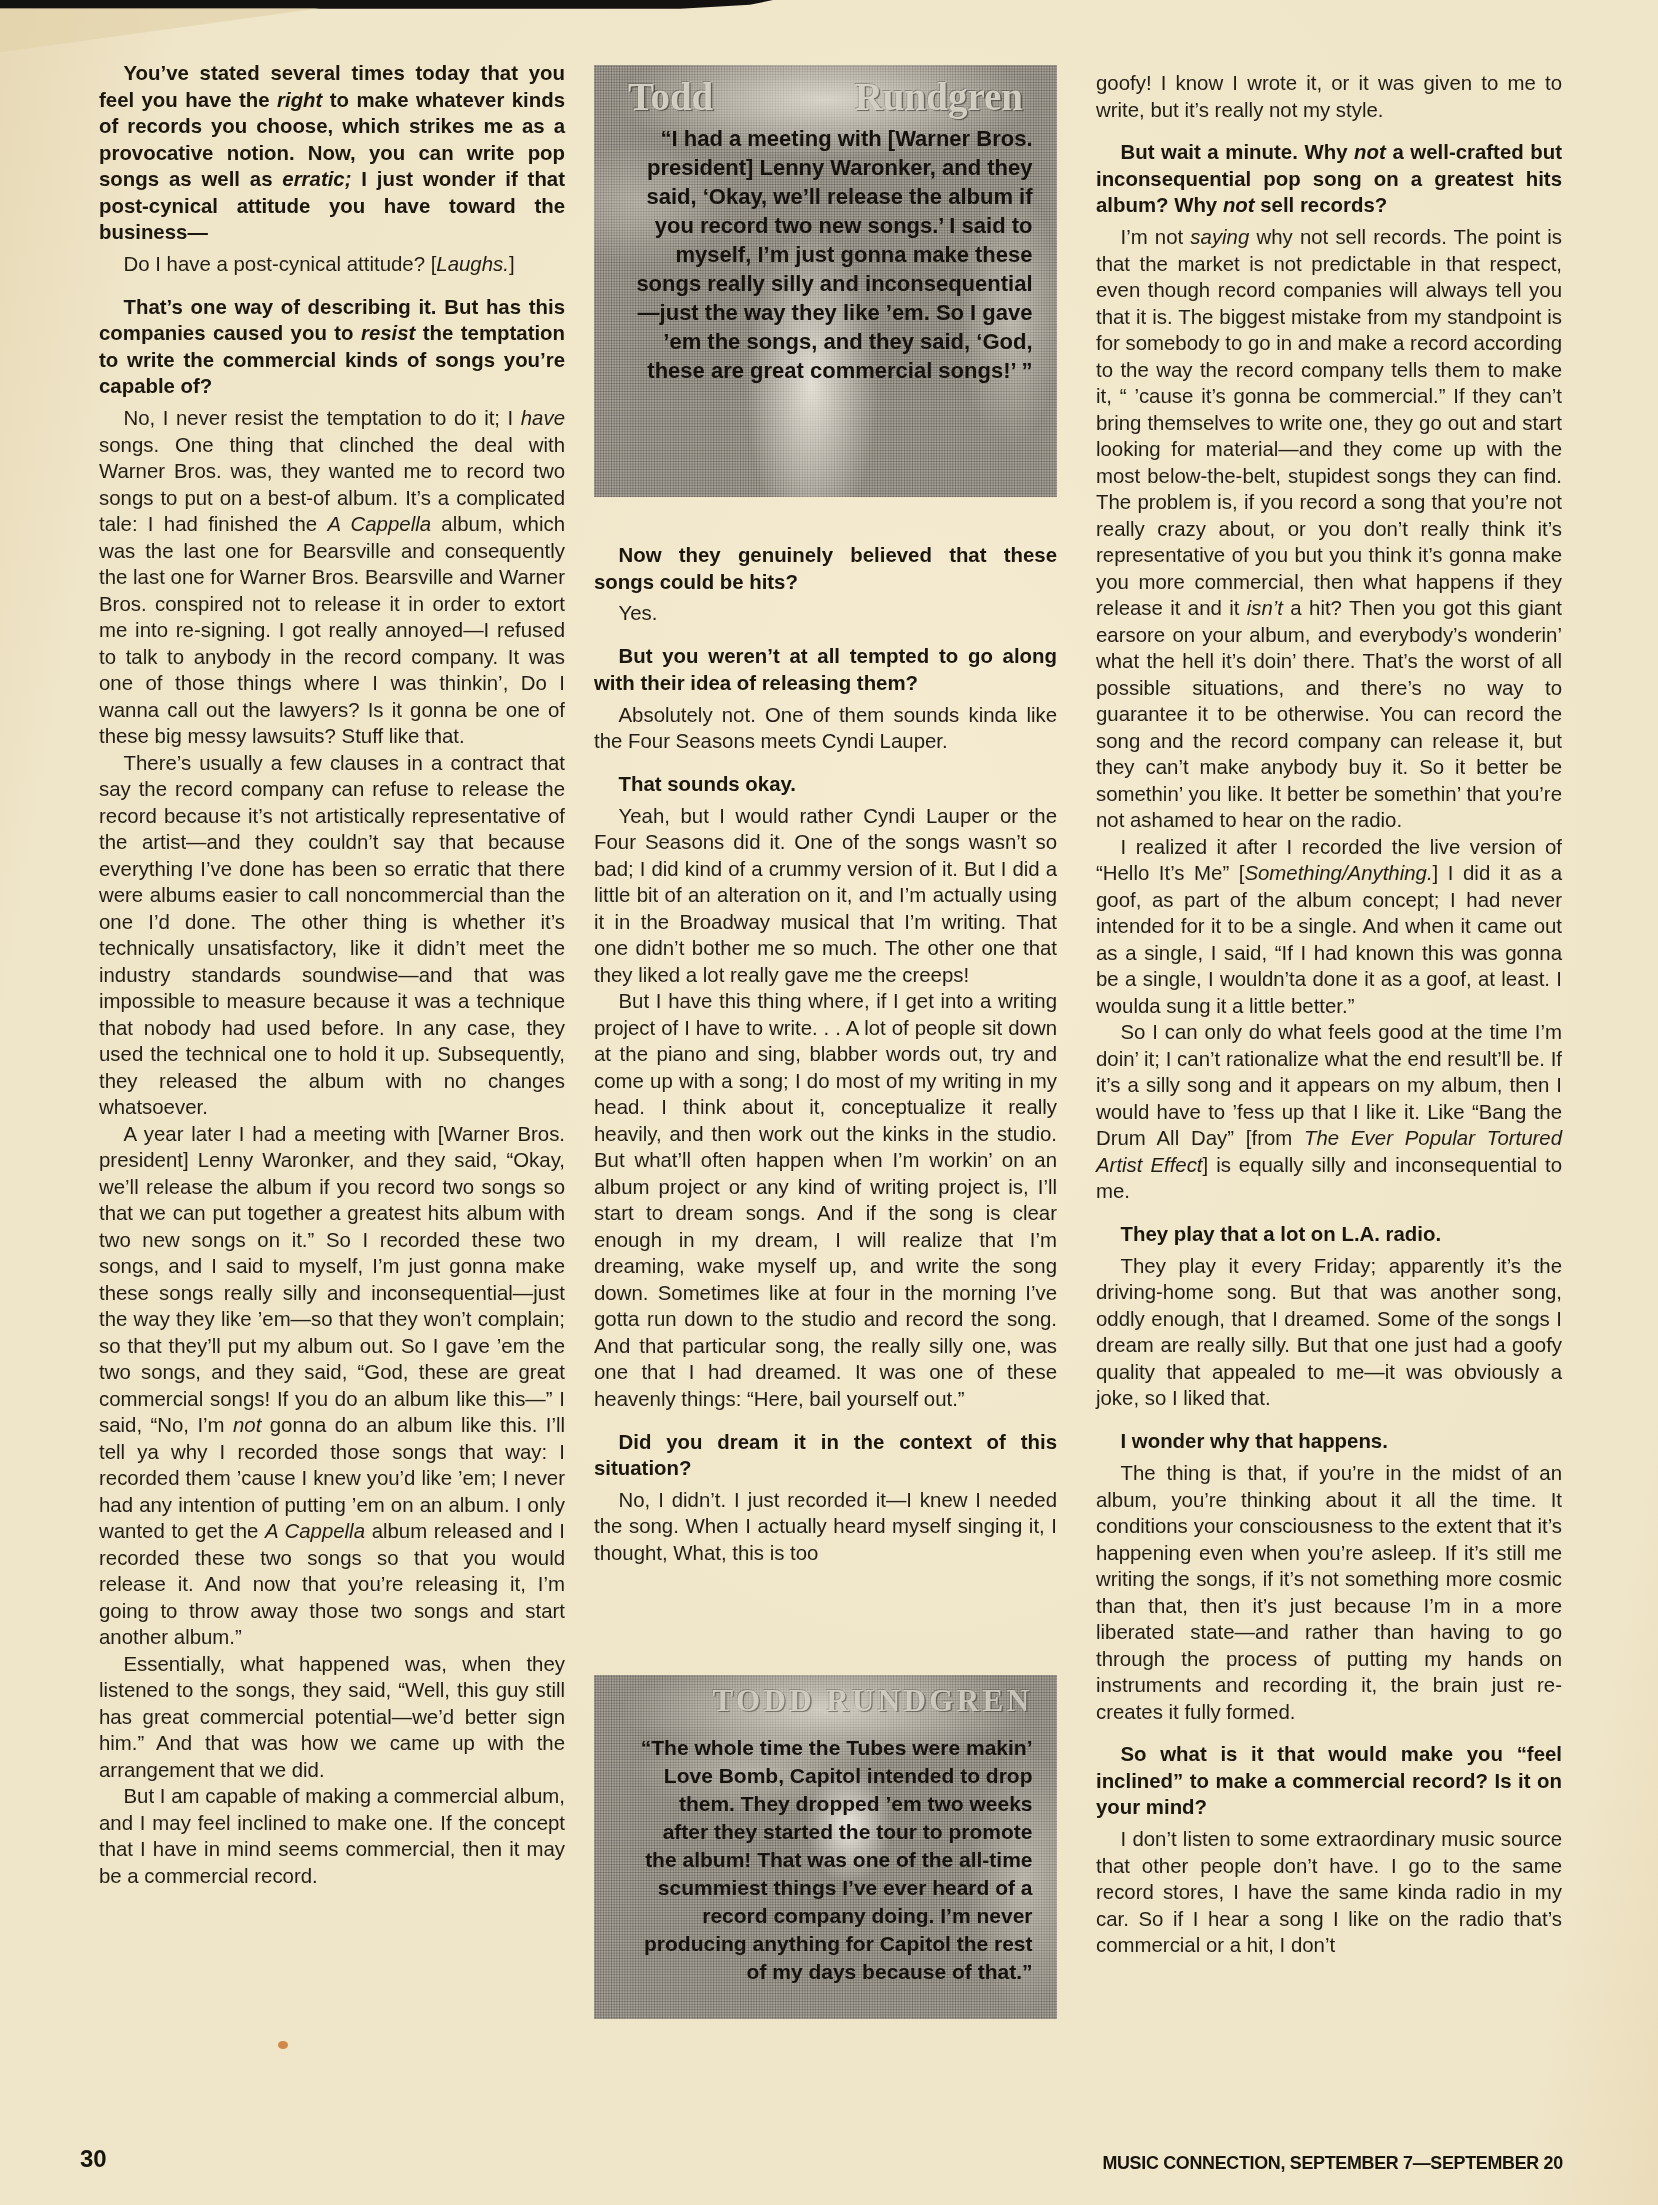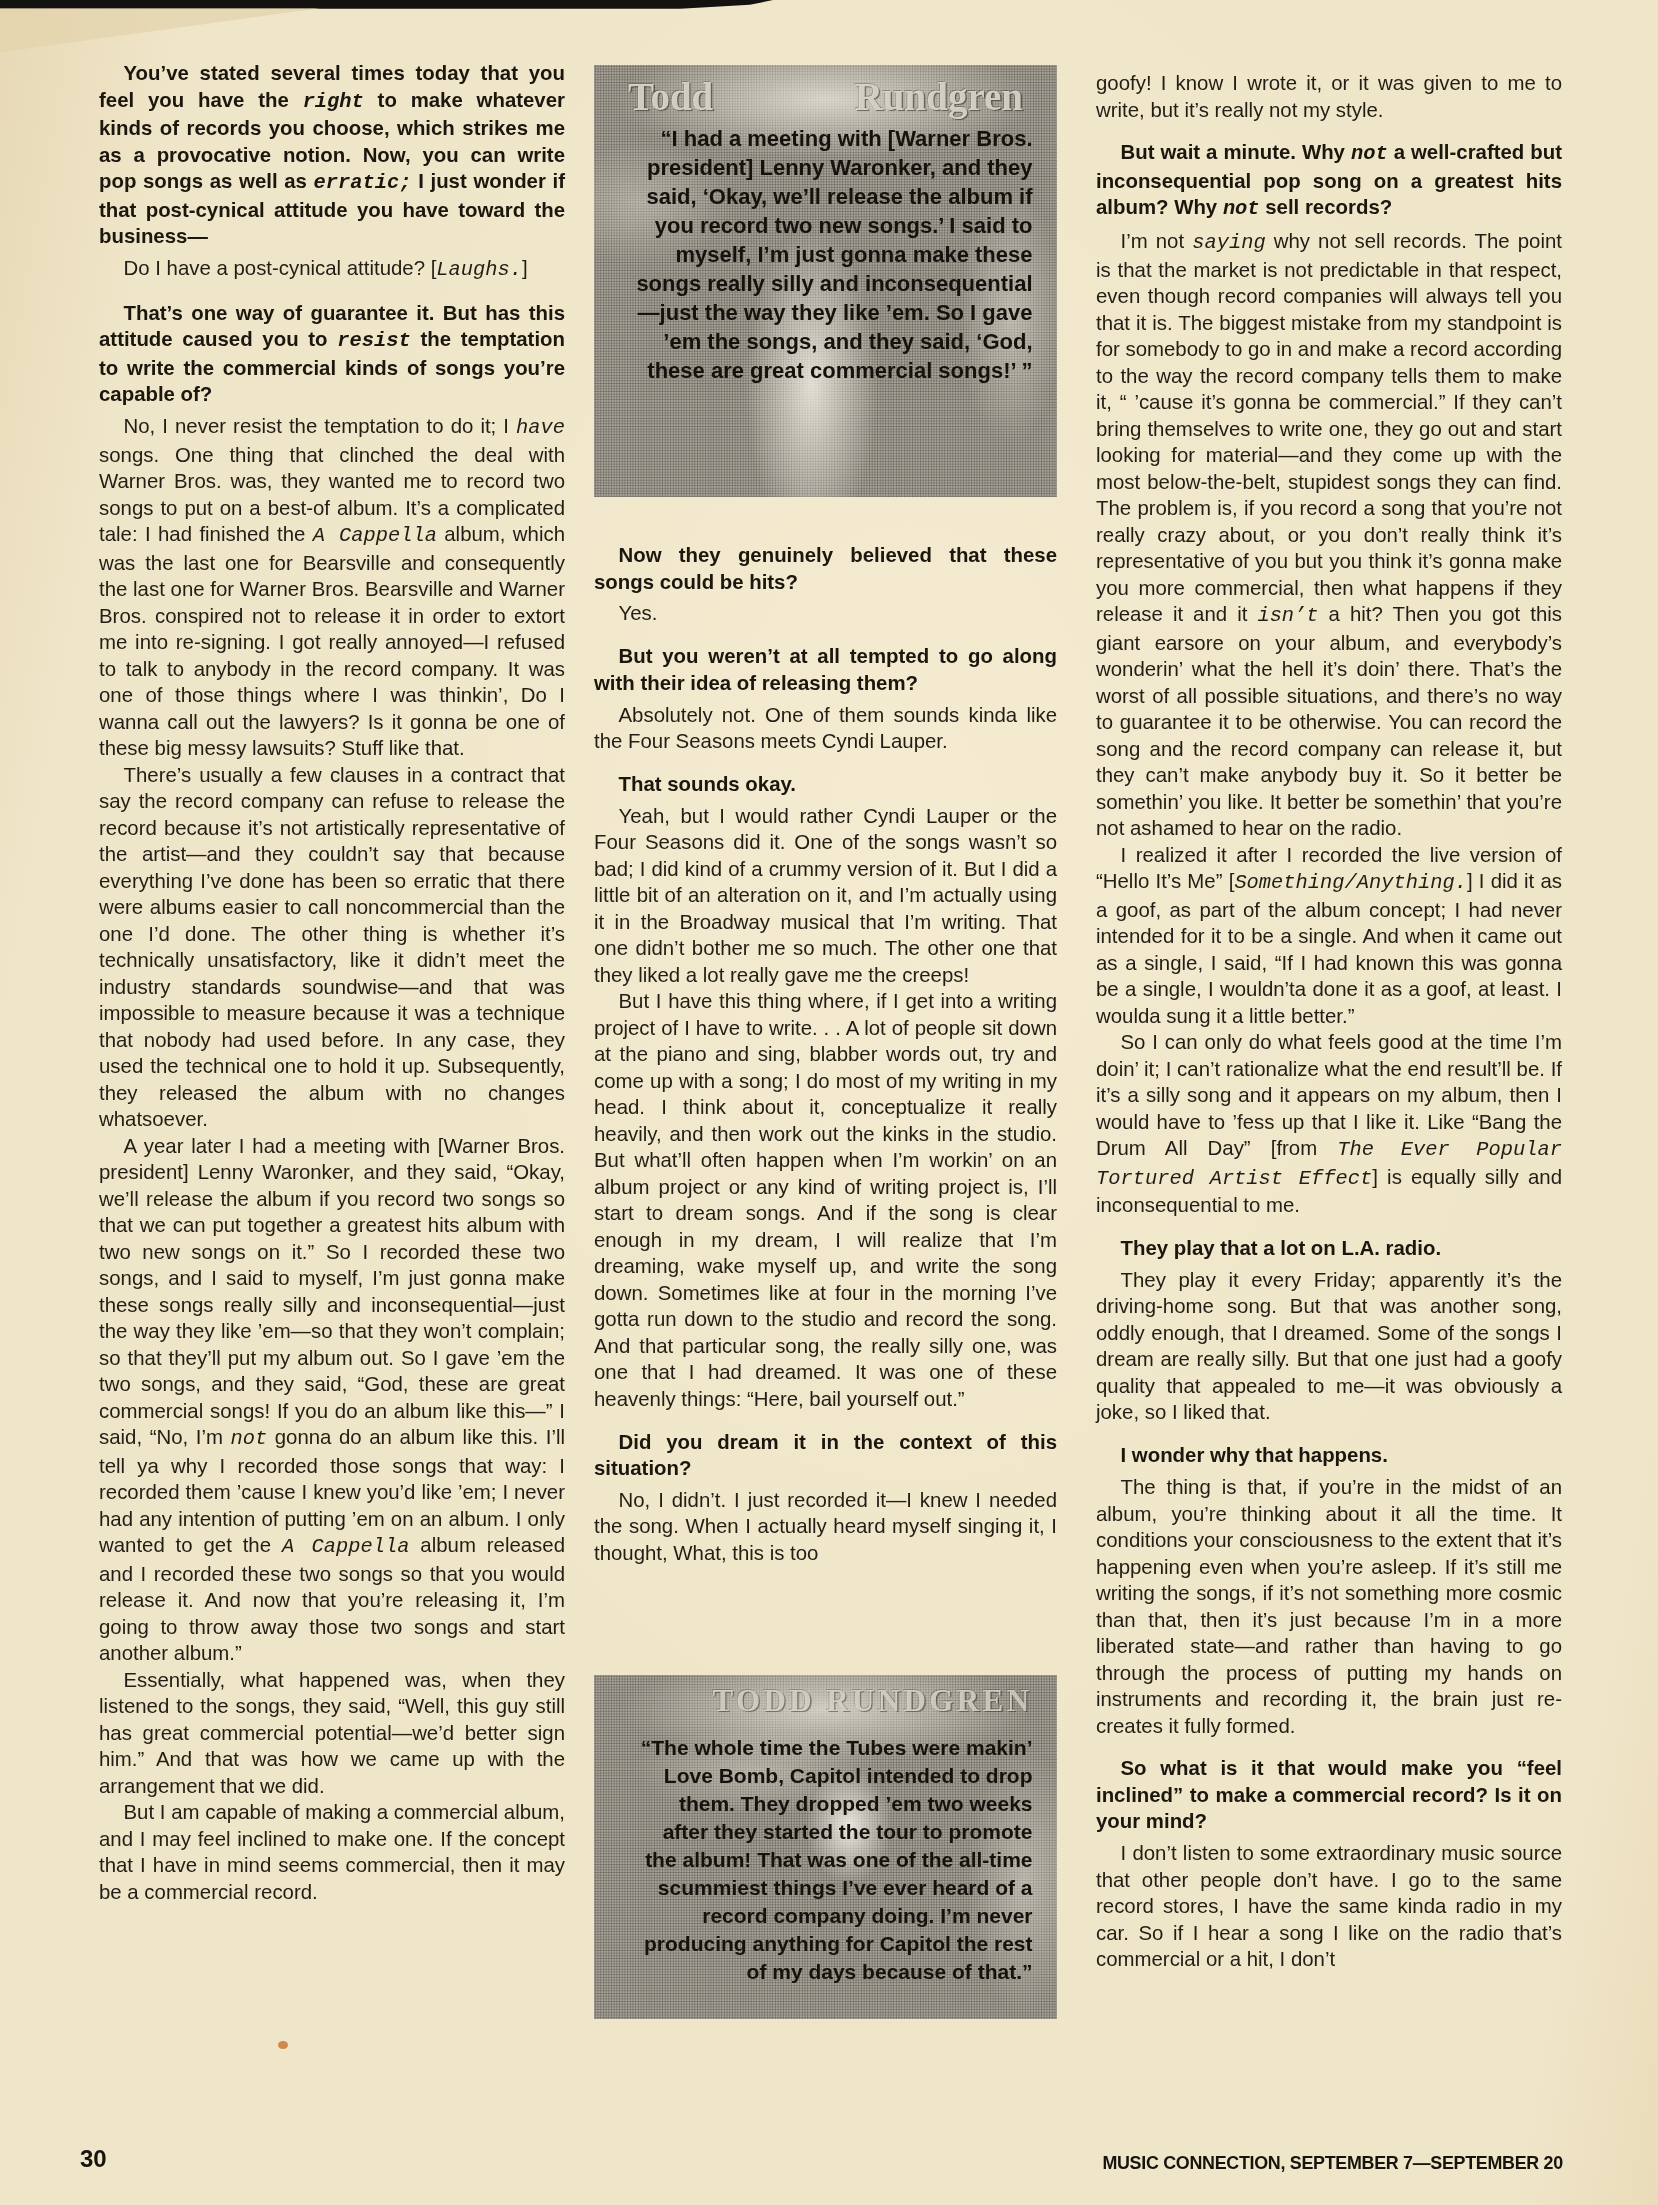--- a/index.html
+++ b/index.html
@@ -35,21 +35,21 @@
   
   .col{position:absolute;text-align:justify;font-size:20.4px;line-height:26.5px;}
   #col-left{left:99px;top:60px;width:466px;}
   .mid-col{left:594px;top:65px;width:463px;position:absolute;}
   #col-middle-text{position:relative;margin-top:45px;text-align:justify;font-size:20.4px;line-height:26.5px;}
   #col-right{left:1096px;top:70px;width:466px;}
   .col p, #col-middle-text p{margin:0;text-indent:24.5px;}
   .col p.q, #col-middle-text p.q{font-weight:700;margin-top:16.3px;margin-bottom:5.4px;color:#1b160e;}
   .col p:first-child, #col-middle-text p:first-child{margin-top:0;}
   .col p.ni, #col-middle-text p.ni{text-indent:0;}
-  .it{font-style:italic;font-family:Liberation Mono, monospace;}
+  .it{font-style:italic;}
   
   .halftone{
     position:relative;width:463px;box-sizing:border-box;
     background-color:#a6a197;
     background-image:
       radial-gradient(ellipse 293px 82px at 50% 8%, rgba(233,229,217,.8), rgba(233,229,217,0) 72%),
       radial-gradient(ellipse 95px 225px at 47% 74%, rgba(240,236,226,.85), rgba(240,236,226,0) 70%),
       radial-gradient(ellipse 75px 184px at 90% 58%, rgba(226,221,209,.55), rgba(226,221,209,0) 70%),
       radial-gradient(ellipse 129px 88px at 10% 32%, rgba(216,211,199,.45), rgba(216,211,199,0) 70%),
       radial-gradient(circle, rgba(40,36,30,.52) 0.7px, rgba(40,36,30,0) 1.1px);
@@ -103,21 +103,21 @@
 
 <div class="page">
 
   <div class="scan-strip"></div>
   <div class="corner-fold"></div>
   <div class="ink-speck"></div>
 
   <div class="col" id="col-left">
       <p class="q"><span>You’ve stated several times today that you feel you have the </span><span class="it">right</span><span> to make whatever kinds of records you choose, which strikes me as a provocative notion. Now, you can write pop songs as well as </span><span class="it">erratic;</span><span> I just wonder if that post-cynical attitude you have toward the business—</span></p>
       <p class="a"><span>Do I have a post-cynical attitude? [</span><span class="it">Laughs.</span><span>]</span></p>
-      <p class="q"><span>That’s one way of guarantee it. But has this attitude caused you to </span><span class="it">resist</span><span> the temptation to write the commercial kinds of songs you’re capable of?</span></p>
+      <p class="q"><span>That’s one way of describing it. But has this companies caused you to </span><span class="it">resist</span><span> the temptation to write the commercial kinds of songs you’re capable of?</span></p>
       <p class="a"><span>No, I never resist the temptation to do it; I </span><span class="it">have</span><span> songs. One thing that clinched the deal with Warner Bros. was, they wanted me to record two songs to put on a best-of album. It’s a complicated tale: I had finished the </span><span class="it">A Cappella</span><span> album, which was the last one for Bearsville and consequently the last one for Warner Bros. Bearsville and Warner Bros. conspired not to release it in order to extort me into re-signing. I got really annoyed—I refused to talk to anybody in the record company. It was one of those things where I was thinkin’, Do I wanna call out the lawyers? Is it gonna be one of these big messy lawsuits? Stuff like that.</span></p>
       <p class="a"><span>There’s usually a few clauses in a contract that say the record company can refuse to release the record because it’s not artistically representative of the artist—and they couldn’t say that because everything I’ve done has been so erratic that there were albums easier to call noncommercial than the one I’d done. The other thing is whether it’s technically unsatisfactory, like it didn’t meet the industry standards soundwise—and that was impossible to measure because it was a technique that nobody had used before. In any case, they used the technical one to hold it up. Subsequently, they released the album with no changes whatsoever.</span></p>
       <p class="a"><span>A year later I had a meeting with [Warner Bros. president] Lenny Waronker, and they said, “Okay, we’ll release the album if you record two songs so that we can put together a greatest hits album with two new songs on it.” So I recorded these two songs, and I said to myself, I’m just gonna make these songs really silly and inconsequential—just the way they like ’em—so that they won’t complain; so that they’ll put my album out. So I gave ’em the two songs, and they said, “God, these are great commercial songs! If you do an album like this—” I said, “No, I’m </span><span class="it">not</span><span> gonna do an album like this. I’ll tell ya why I recorded those songs that way: I recorded them ’cause I knew you’d like ’em; I never had any intention of putting ’em on an album. I only wanted to get the </span><span class="it">A Cappella</span><span> album released and I recorded these two songs so that you would release it. And now that you’re releasing it, I’m going to throw away those two songs and start another album.”</span></p>
       <p class="a"><span>Essentially, what happened was, when they listened to the songs, they said, “Well, this guy still has great commercial potential—we’d better sign him.” And that was how we came up with the arrangement that we did.</span></p>
       <p class="a"><span>But I am capable of making a commercial album, and I may feel inclined to make one. If the concept that I have in mind seems commercial, then it may be a commercial record.</span></p>
     </div>
 
   <div class="mid-col">
     <div class="halftone" id="quote-box-1">
       <div class="ghost-title">

